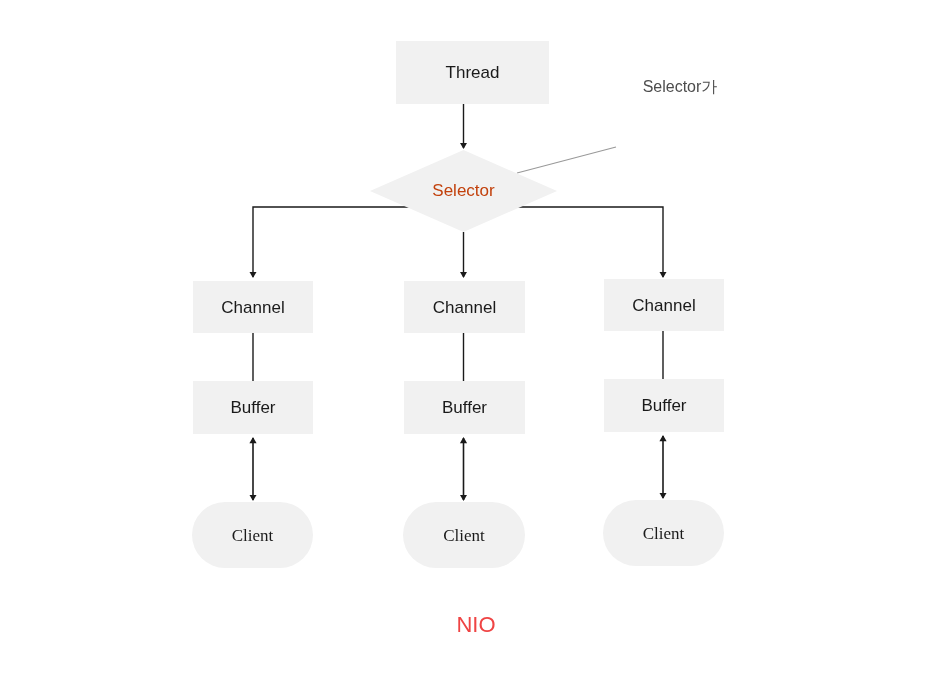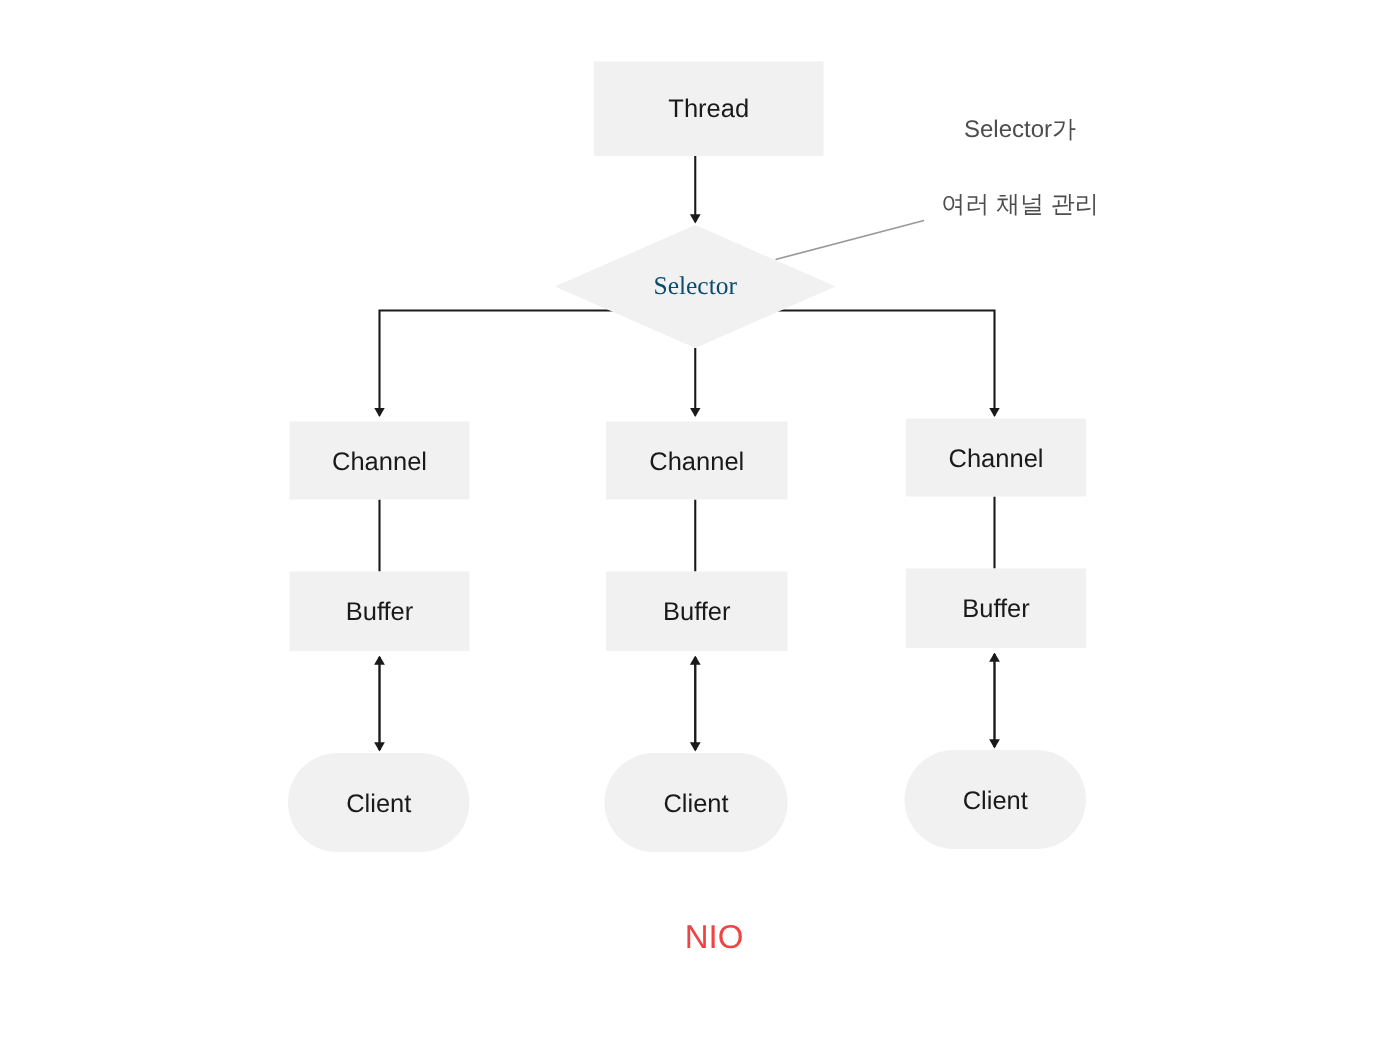--- a/index.html
+++ b/index.html
@@ -31,31 +31,30 @@
     font-size: 17px;
     color: #1a1a1a;
     box-sizing: border-box;
     line-height: 1;
   }
   .node-label {
     display: block;
     white-space: nowrap;
   }
   .node-rect { border-radius: 0; }
-  .node-pill { border-radius: 34px; }
+  .node-pill { border-radius: 34px; font-family: Liberation Serif, serif; }
 
   .node-diamond {
     position: absolute;
     background: transparent;
     display: flex;
     align-items: center;
     justify-content: center;
     font-size: 17px;
-    color: #0c4a6e;
-    font-family: Liberation Serif, serif;
+    color: #c2410c;
   }
   .node-diamond .diamond-shape {
     position: absolute;
     left: 0; top: 0;
     width: 100%; height: 100%;
     background: #f1f1f1;
     clip-path: polygon(50% 0%, 100% 50%, 50% 100%, 0% 50%);
   }
   .node-diamond .node-label {
     position: relative;
@@ -148,16 +147,15 @@
 </div>
 <div class="node node-pill" style="left:403px; top:502px; width:122px; height:66px;">
   <span class="node-label">Client</span>
 </div>
 <div class="node node-pill" style="left:603px; top:500px; width:121px; height:66px;">
   <span class="node-label">Client</span>
 </div>
 
 <div id="annotation">
   <span class="ann-line">Selector가</span>
-  <span class="ann-line">여러 채널 관리</span>
 </div>
 
 <div id="caption">NIO</div>
 
 </body></html>

